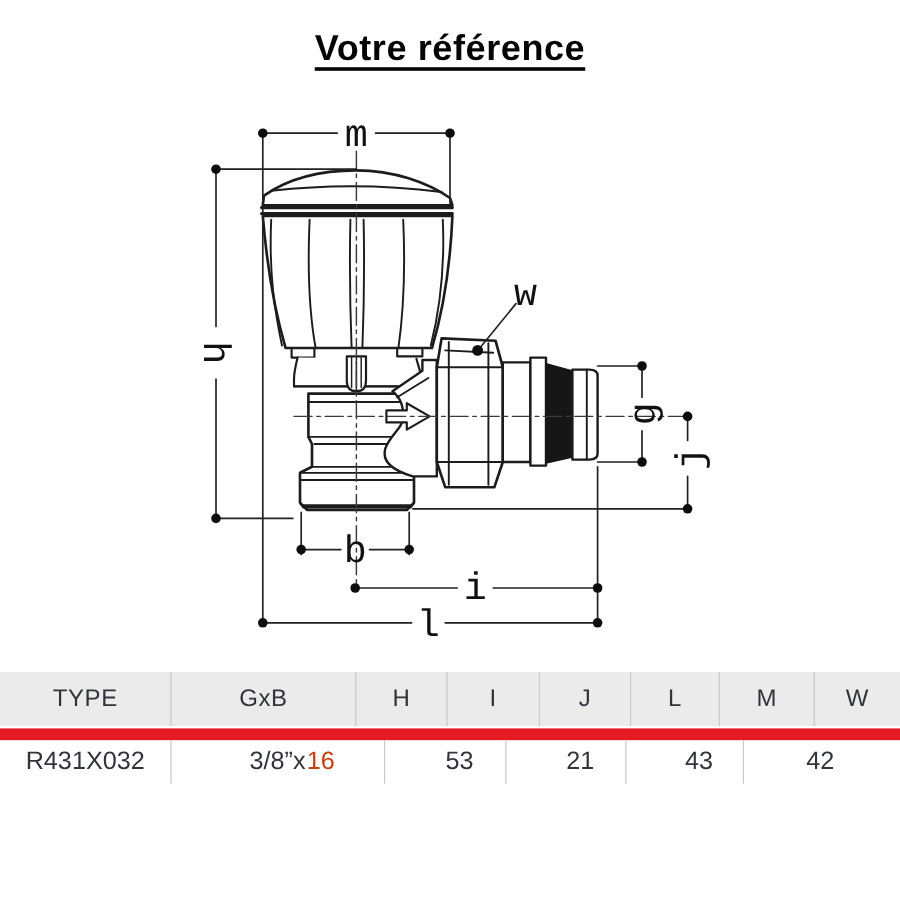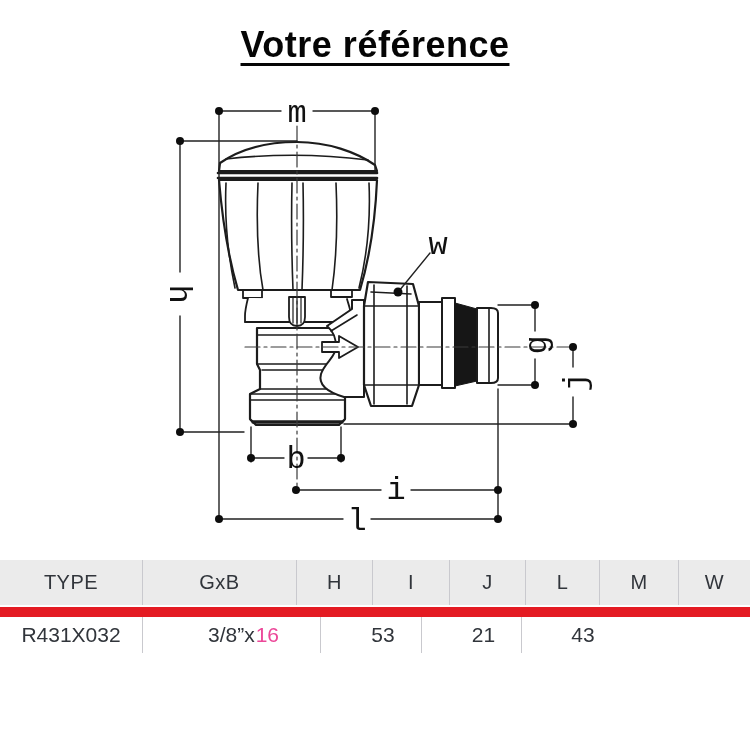--- a/index.html
+++ b/index.html
@@ -1,34 +1,34 @@
 <!DOCTYPE html>
 <html><head>
 <meta charset="utf-8">
 <style>
   html,body{margin:0;padding:0;background:#ffffff;}
   .stage{position:relative;width:750px;height:750px;background:#ffffff;overflow:hidden;
          font-family:"Liberation Sans",sans-serif;}
   .title{position:absolute;top:24px;left:0;width:750px;text-align:center;
-         font-size:36px;font-weight:bold;color:#050505;letter-spacing:.5px;
+         font-size:30px;font-weight:bold;color:#050505;letter-spacing:.5px;
          text-decoration:underline;text-decoration-thickness:3px;text-underline-offset:6px;}
   svg text{font-family:"Liberation Mono","DejaVu Sans Mono",monospace;font-size:32px;fill:#111;}
   .ref-table{position:absolute;left:0;top:560px;width:750px;}
   .t-row{display:flex;width:750px;}
   .t-head{height:45px;background:#ebebeb;}
   .t-cell{box-sizing:border-box;display:flex;align-items:center;justify-content:center;
           border-right:1px solid #c9c9ce;color:#31353b;}
   .t-cell:last-child{border-right:none;}
   .t-head .t-cell{font-size:20px;letter-spacing:.5px;}
   .red-bar{height:10px;margin-top:2px;background:#e41b23;width:750px;}
   .t-data{height:36px;background:#ffffff;gap:24px;}
   .t-data .t-cell{font-size:21px;}
   .c0{width:143px}.c1{width:154px}.c2{width:76px}.c3{width:77px}
   .c4{width:76px}.c5{width:74px}.c6{width:79px}.c7{width:71px}
-  .blue{color:#ec4899;margin-left:1px;}
+  .blue{color:#c2410c;margin-left:1px;}
 </style>
 </head>
 <body>
 
 <div class="stage">
 
   <div class="title">Votre référence</div>
 
   <svg class="diagram" width="750" height="560" viewBox="0 0 750 560" fill="none" stroke-linecap="round" stroke-linejoin="round">
 
@@ -204,16 +204,17 @@
     <div class="red-bar"></div>
     <div class="t-row t-data">
       <div class="t-cell c0">R431X032</div>
       <div class="t-cell c1">
         <span>3/8”x</span>
           <span class="blue">16</span>
       </div>
       <div class="t-cell c3">53</div>
       <div class="t-cell c4">21</div>
       <div class="t-cell c5">43</div>
+      <div class="t-cell c6">42</div>
     </div>
   </div>
 
 </div>
 
 </body></html>

